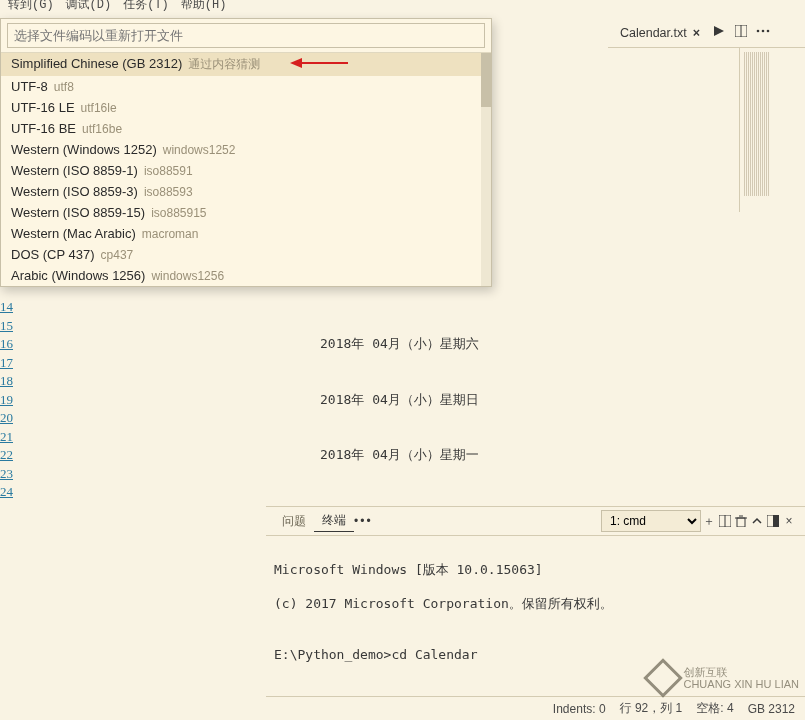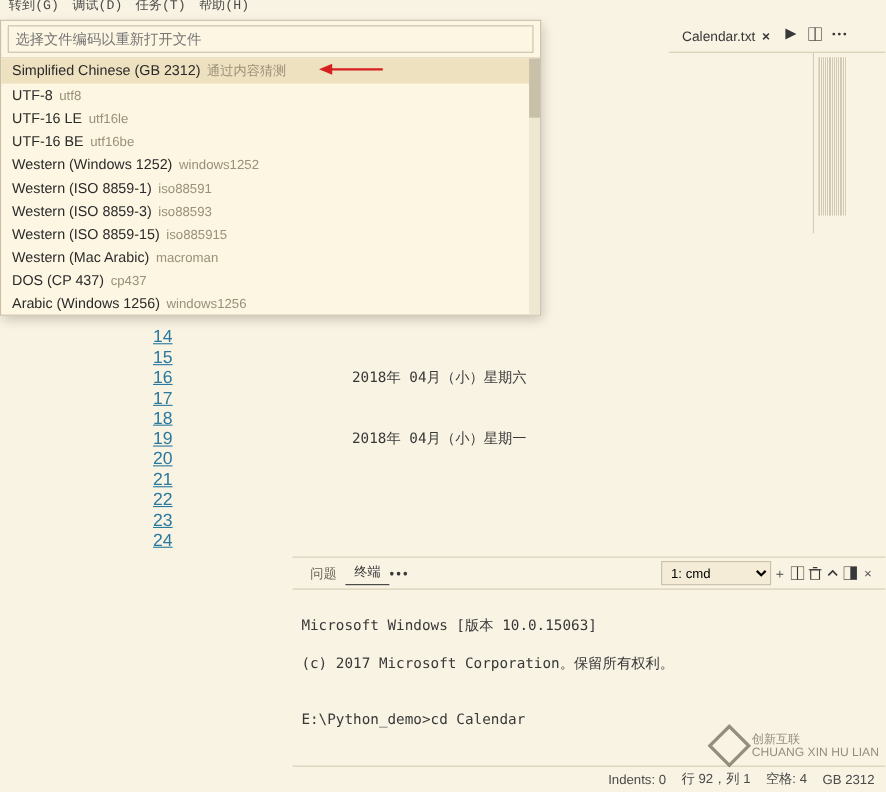--- a/index.html
+++ b/index.html
@@ -138,24 +138,24 @@
     left: 0px;
     top: 298px;
     right: 0;
     bottom: 220px;
     overflow: hidden;
   }
   .code-gutter {
     position: absolute;
     left: 0; top: 0; bottom: 0;
     width: 302px;
-    text-align: center;
+    text-align: left;
     padding-right: 6px;
-    font-family: Liberation Sans, sans-serif;
-    font-size: 16px;
+    font-family: Liberation Serif, serif;
+    font-size: 13px;
     line-height: 18.5px;
   }
   .code-gutter .ln {
     color: #2a7aa0;
     text-decoration: underline;
   }
   .code-lines {
     position: absolute;
     left: 320px;
     top: 0;
@@ -365,20 +365,21 @@
     <div><span class="ln">18</span></div>
     <div><span class="ln">19</span></div>
     <div><span class="ln">20</span></div>
     <div><span class="ln">21</span></div>
     <div><span class="ln">22</span></div>
     <div><span class="ln">23</span></div>
     <div><span class="ln">24</span></div>
   </div>
   <div class="code-lines">
     <div>2018年 04月（小）星期六</div>
+    <div>2018年 04月（小）星期日</div>
     <div>2018年 04月（小）星期一</div>
     
     
     
     
     
     
     
     
   </div>

